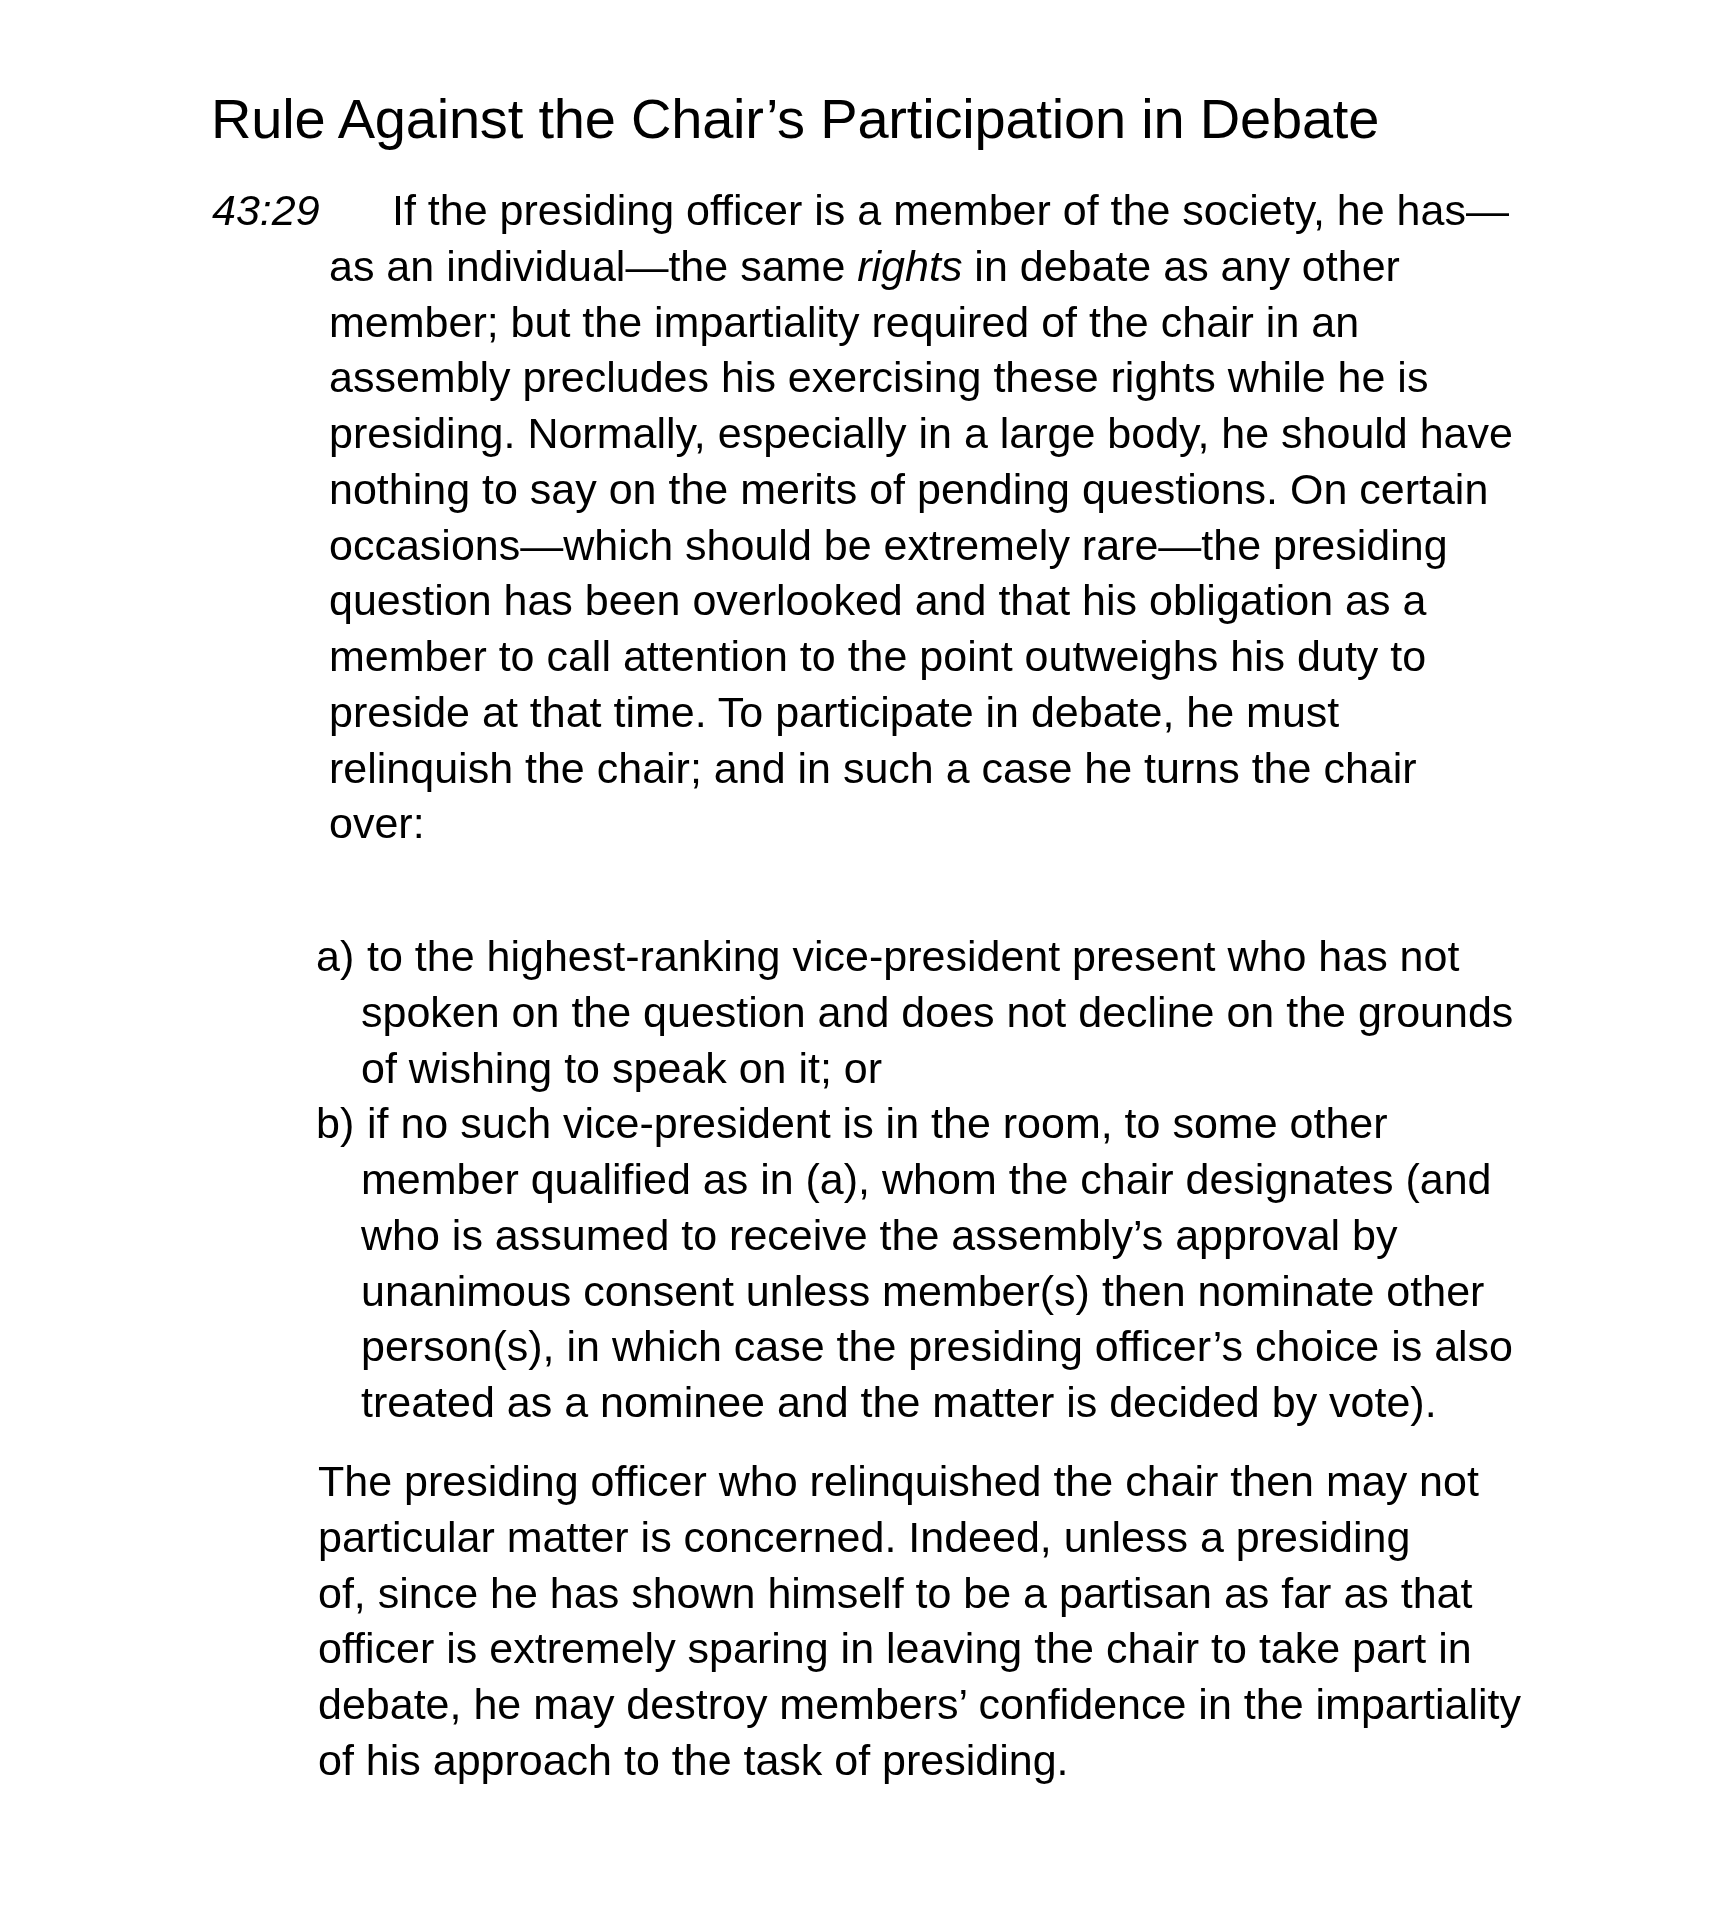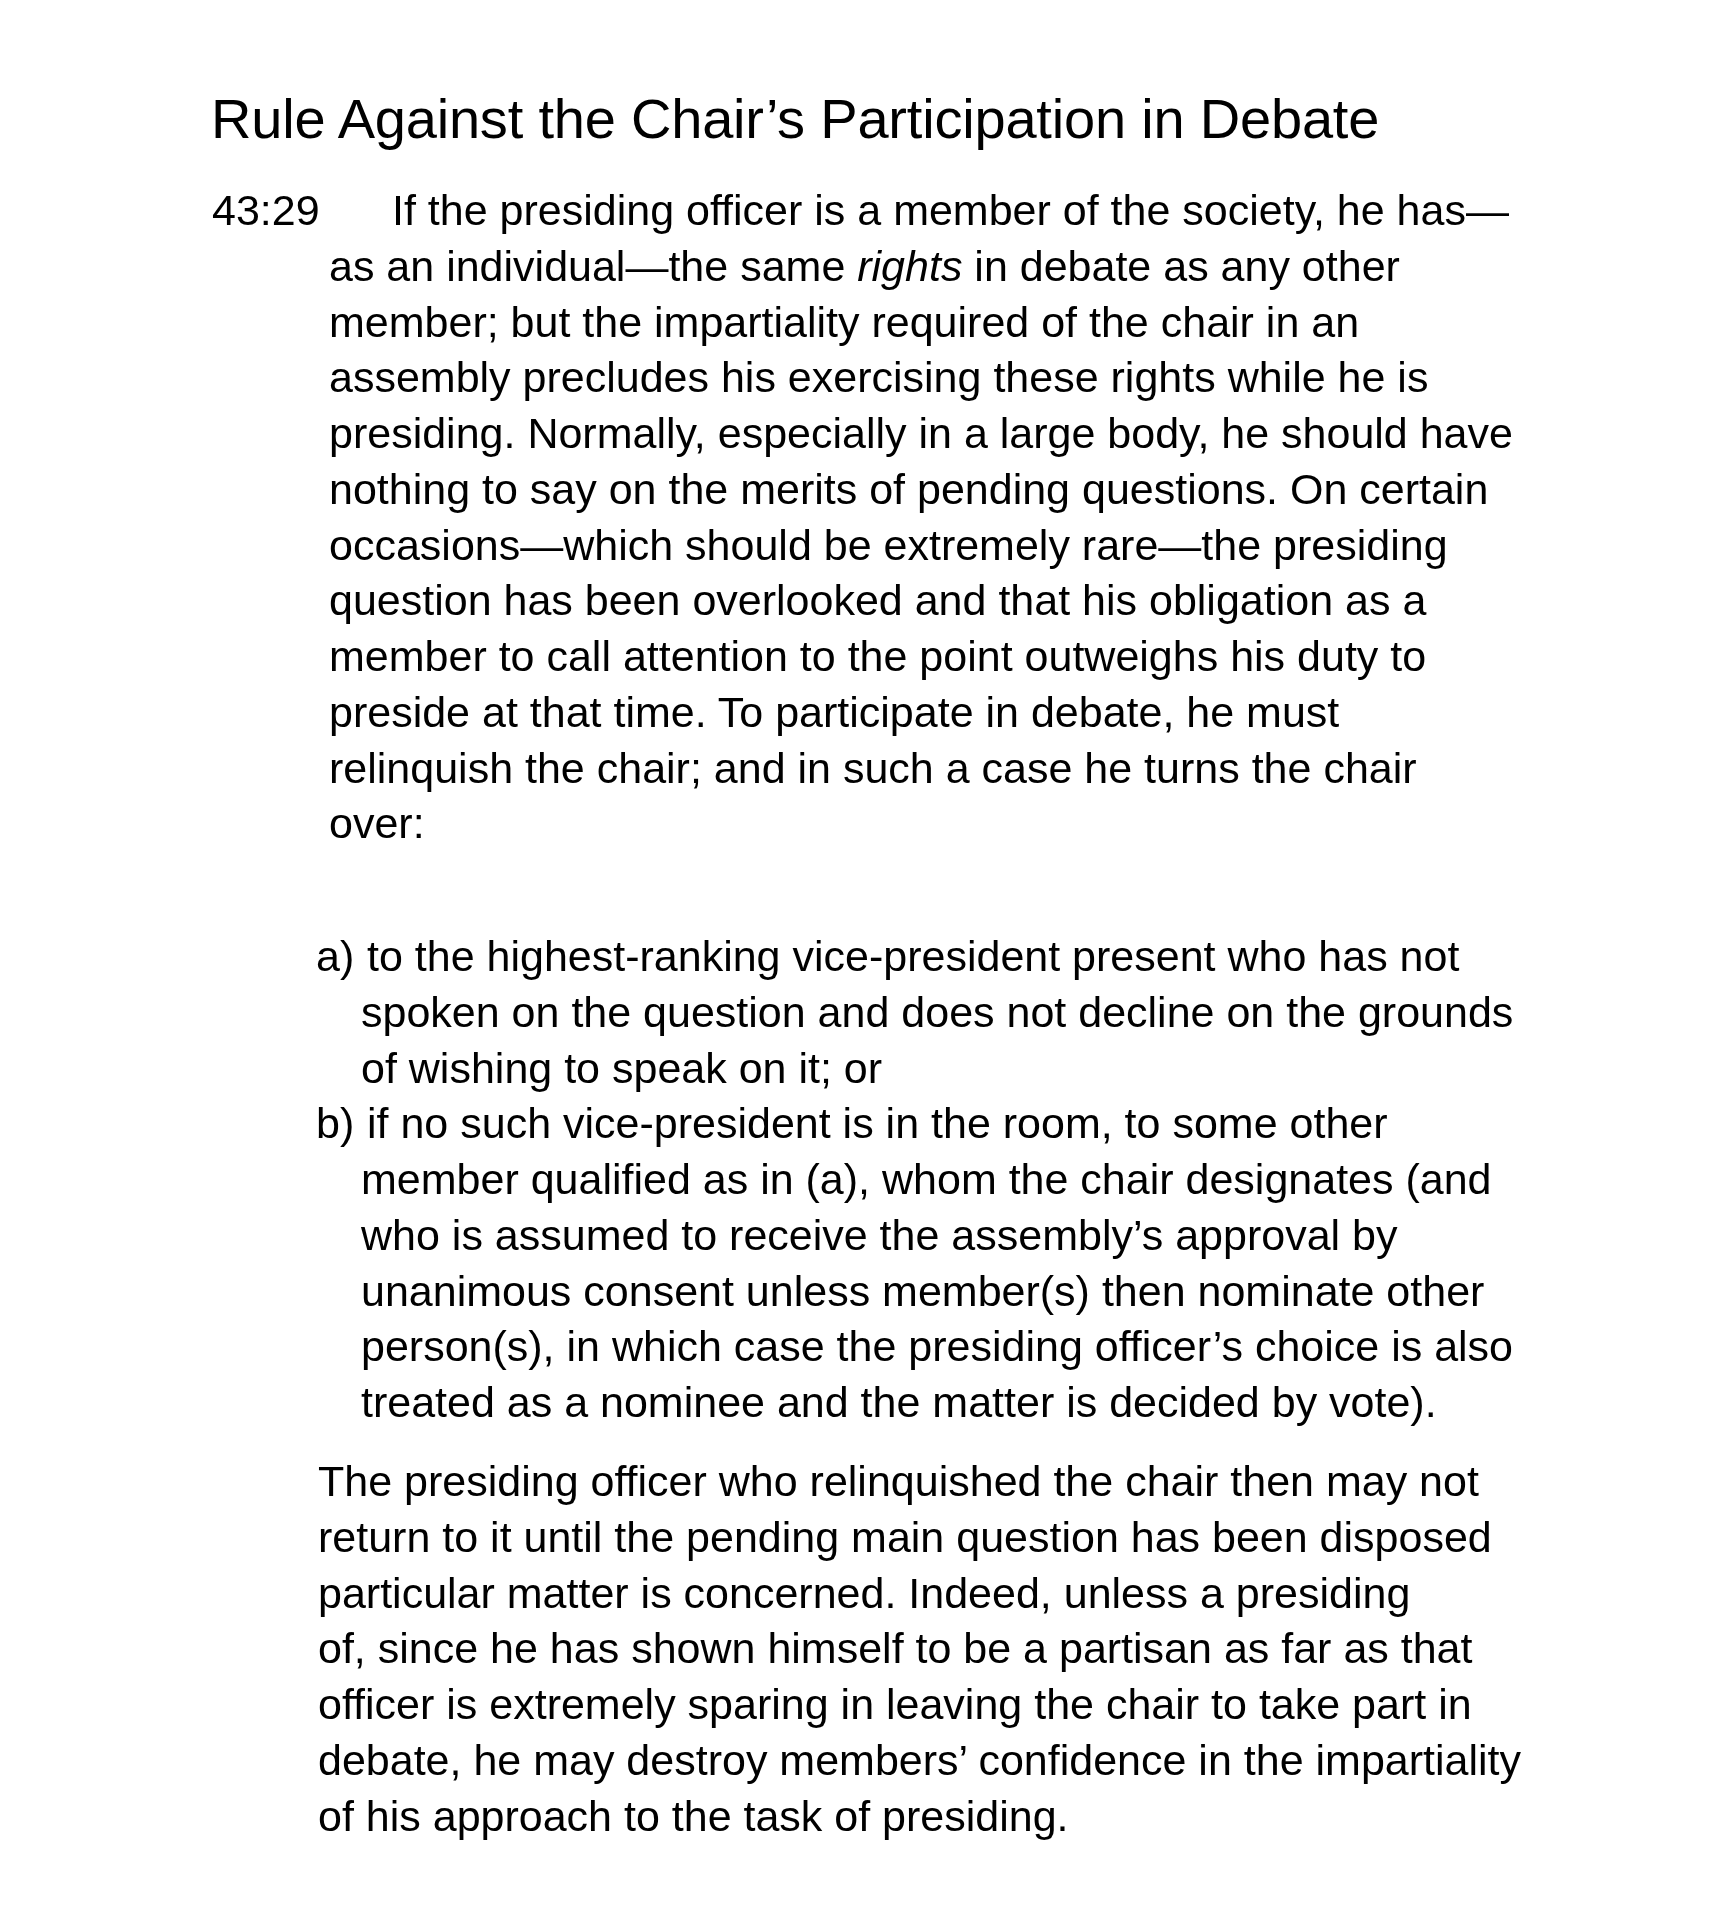--- a/index.html
+++ b/index.html
@@ -43,20 +43,21 @@
     .line {
       display: block;
       height: 55.75px;
       white-space: nowrap;
     }
     
     #para-main { left: 0; top: 183px; }
     #para-main .line { padding-left: 329px; }
     #para-main .first-line { padding-left: 212px; position: relative; }
     .para-num {
+      font-style: italic;
       display: inline-block;
       width: 180px;
     }
     .em { font-style: italic; }
 
     
     #sub-list { left: 0; top: 929px; }
     .list-item .line { padding-left: 361px; }
     .list-item .line.lead { padding-left: 316px; }
     .list-marker { display: inline-block; width: 51px; }
@@ -98,21 +99,20 @@
       <span class="line">member qualified as in (a), whom the chair designates (and</span>
       <span class="line">who is assumed to receive the assembly’s approval by</span>
       <span class="line">unanimous consent unless member(s) then nominate other</span>
       <span class="line">person(s), in which case the presiding officer’s choice is also</span>
       <span class="line">treated as a nominee and the matter is decided by vote).</span>
     </div>
   </div>
 
   <div class="block" id="para-close">
     <span class="line">The presiding officer who relinquished the chair then may not</span>
-    <span class="line">return to it until the pending main question has been disposed</span>
     <span class="line">particular matter is concerned. Indeed, unless a presiding</span>
     <span class="line">of, since he has shown himself to be a partisan as far as that</span>
     <span class="line">officer is extremely sparing in leaving the chair to take part in</span>
     <span class="line">debate, he may destroy members’ confidence in the impartiality</span>
     <span class="line">of his approach to the task of presiding.</span>
   </div>
 
 </div>
 
 </body></html>

